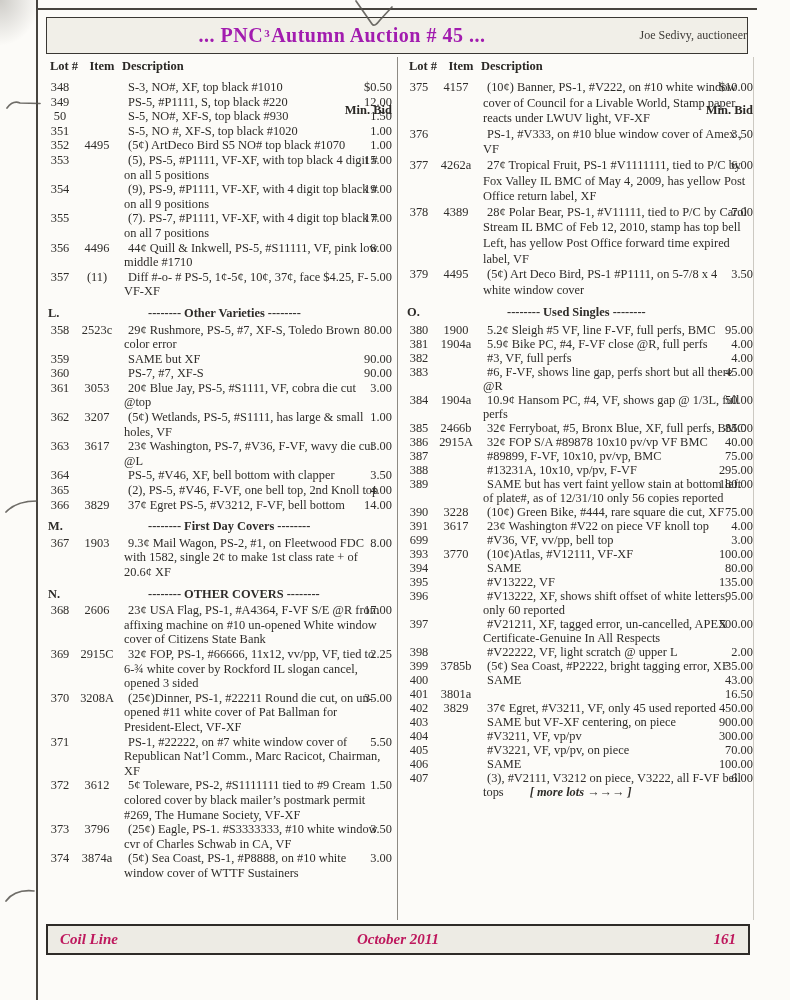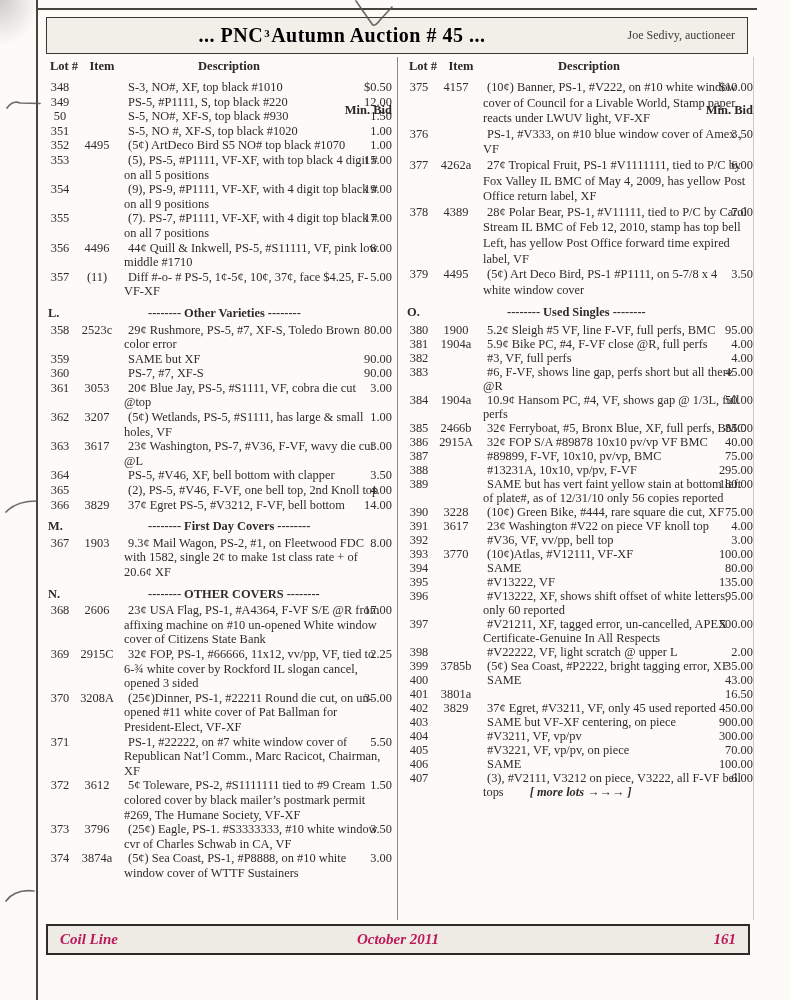--- a/index.html
+++ b/index.html
@@ -15,31 +15,31 @@
   .frame-top{position:absolute;left:36px;top:8px;width:721px;height:2px;background:#47443f;}
   .col-divider{position:absolute;left:397px;top:57px;width:1px;height:863px;background:#8d8a84;}
   .edge-right{position:absolute;left:753px;top:57px;width:1px;height:863px;background:#ccc9c2;}
   .corner-smudge{position:absolute;left:0;top:0;width:40px;height:46px;
     background:radial-gradient(ellipse at 0 0,rgba(120,117,110,.35),rgba(120,117,110,0) 70%);}
   
   .header-box{position:absolute;left:46px;top:17px;width:700px;height:35px;
     border:1.5px solid #3a3733;background:#f1efe8;}
   .title{position:absolute;left:0;right:110px;top:0;bottom:0;
     display:flex;align-items:center;justify-content:center;
-    font-weight:bold;font-size:20px;letter-spacing:.5px;color:#000000;}
+    font-weight:bold;font-size:20px;letter-spacing:.5px;color:#a21caf;}
   .title sup{font-size:11px;margin:-6px 1px 0 1px;}
-  .auctioneer{position:absolute;right:12px;top:0;bottom:0;display:flex;align-items:center;
+  .auctioneer{position:absolute;right:0;top:0;bottom:0;display:flex;align-items:center;
     font-size:12px;color:#3e3b37;}
   
   .col-headers{position:absolute;top:59px;display:flex;font-weight:bold;font-size:12.5px;color:#2a2825;}
   .col-headers.left{left:46px;width:346px;}
   .col-headers.right{left:405px;width:348px;}
   .h-lot{width:36px;flex:none;text-align:center;}
   .h-item{width:40px;flex:none;text-align:center;}
-  .h-desc{flex:1;text-align:center;}
+  .h-desc{flex:1;}
   .h-bid{width:56px;flex:none;text-align:right;margin-top:44px;}
   
   .col{position:absolute;top:80px;font-size:12.4px;line-height:14.6px;}
   .col.left{left:46px;width:346px;}
   .col.right{left:405px;width:348px;line-height:15.6px;}
   .col.right .rows.compact{line-height:14.0px;}
   .row{display:flex;align-items:flex-start;position:relative;padding-right:0;}
   .lot{width:28px;flex:none;text-align:center;}
   .item{width:38px;flex:none;text-align:center;margin-left:4px;}
   .desc{flex:1;min-width:0;margin-left:8px;margin-right:6px;text-indent:4px;}
@@ -379,21 +379,21 @@
           <span class="desc">(10¢) Green Bike, #444, rare square die cut, XF</span>
           <span class="bid">75.00</span>
         </div>
         <div class="row">
           <span class="lot">391</span>
           <span class="item">3617</span>
           <span class="desc">23¢ Washington #V22 on piece VF knoll top</span>
           <span class="bid">4.00</span>
         </div>
         <div class="row">
-          <span class="lot">392</span>
+          <span class="lot">699</span>
           <span class="item"></span>
           <span class="desc">#V36, VF, vv/pp, bell top</span>
           <span class="bid">3.00</span>
         </div>
         <div class="row">
           <span class="lot">393</span>
           <span class="item">3770</span>
           <span class="desc">(10¢)Atlas, #V12111, VF-XF</span>
           <span class="bid">100.00</span>
         </div>

